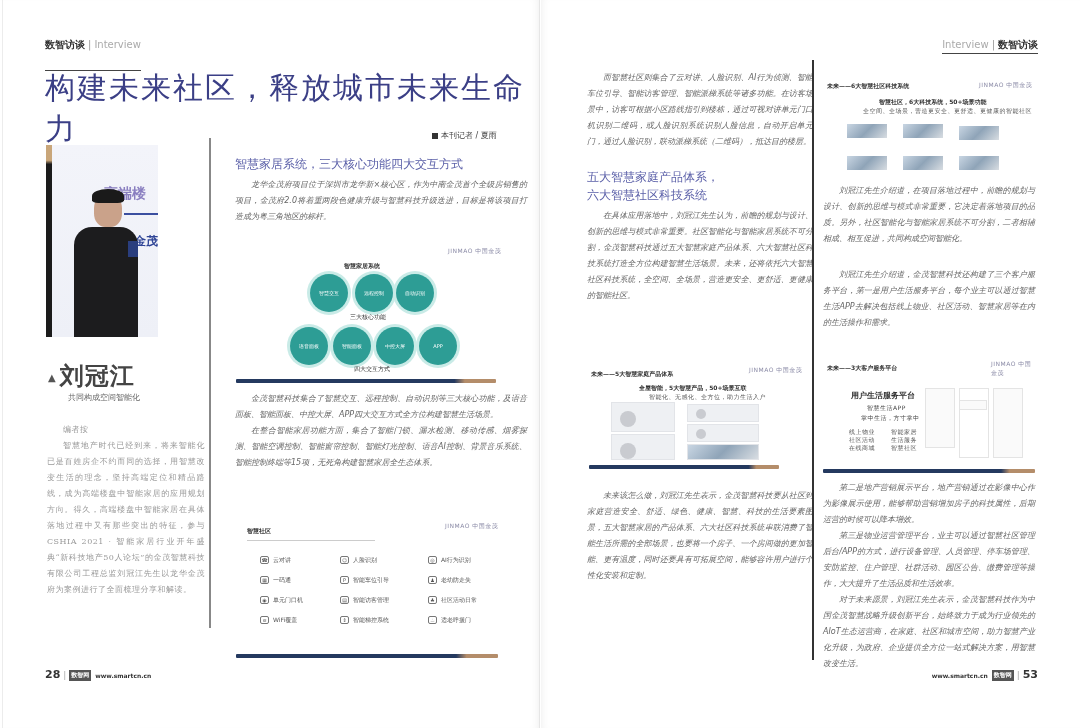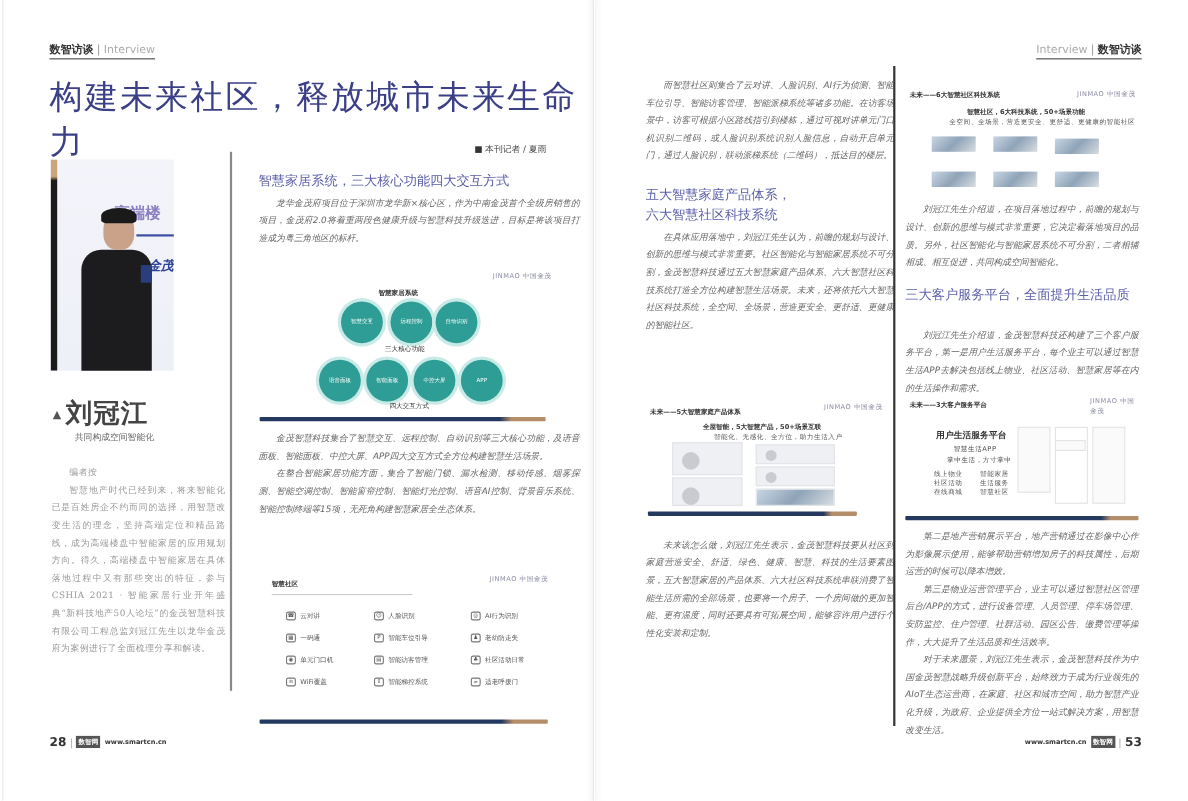--- a/index.html
+++ b/index.html
@@ -9,32 +9,32 @@
   .spread { position: absolute; left: 0; top: 0; width: 1080px; height: 728px; background: #fff; }
   .page { position: absolute; top: 0; height: 728px; background: #fff; }
   .page.left { left: 0; width: 540px; border-right: 1px solid #e6e6e6; box-shadow: inset -6px 0 8px -6px rgba(0,0,0,0.08); }
   .page.right { left: 541px; width: 539px; box-shadow: inset 6px 0 8px -6px rgba(0,0,0,0.08); }
   .page.left::before { content:""; position:absolute; left:2px; top:0; width:1px; height:728px; background:#ececec; }
 
   .section-tag { position: absolute; top: 38px; font-size: 10px; }
   .section-tag .cn { font-weight: bold; color: #333; }
   .section-tag .sep { color: #999; margin: 0 3px; }
   .section-tag .en { color: #aaa; }
-  .section-tag.left-tag { left: 45px; border-bottom: 1px solid #444; padding-bottom: 1px; }
+  .section-tag.left-tag { left: 45px; border-bottom: 1px solid #444; padding-bottom: 18px; }
   .section-tag.right-tag { right: 42px; border-bottom: 1px solid #444; padding-bottom: 1px; }
 
   .main-title { position: absolute; left: 45px; top: 68px; font-family: "DejaVu Serif", serif; font-size: 30px; color: #3b3f86; letter-spacing: 2px; font-weight: normal; }
   .byline { position: absolute; left: 432px; top: 130px; font-size: 8px; color: #444; }
   .byline .sq { display:inline-block; width:6px; height:6px; background:#333; margin-right:3px; vertical-align: middle; }
 
   .photo { position: absolute; left: 46px; top: 145px; width: 112px; height: 192px; background: linear-gradient(180deg,#f3f4fa 0%,#eef0f7 100%); overflow: hidden; }
   .photo .edge { position:absolute; left:0; top:0; width:6px; height:100%; background: linear-gradient(180deg,#c9a67a 0%,#c9a67a 8%,#1b1b1b 10%,#1b1b1b 100%); }
   .photo .banner-text { position:absolute; left:58px; top:40px; font-size:14px; font-weight:bold; color:#8a7fc0; white-space:nowrap; }
   .photo .banner-line { position:absolute; left:78px; top:68px; width:60px; height:2px; background:#3b4fa0; }
-  .photo .banner-text2 { position:absolute; left:88px; top:88px; font-size:12px; font-weight:bold; color:#2f4596; white-space:nowrap;font-style:italic; }
+  .photo .banner-text2 { position:absolute; left:88px; top:88px; font-size:12px; font-weight:bold; color:#2f4596; white-space:nowrap; }
   .photo .head { position:absolute; left:48px; top:48px; width:28px; height:34px; background:#caa28a; border-radius:45% 45% 40% 40%; }
   .photo .hair { position:absolute; left:46px; top:44px; width:32px; height:14px; background:#1a1a1a; border-radius:50% 50% 20% 20%; }
   .photo .body { position:absolute; left:28px; top:82px; width:64px; height:115px; background:#1c1c1e; border-radius:18px 18px 0 0; }
   .photo .mic { position:absolute; left:82px; top:96px; width:10px; height:16px; background:#2a3e7e; }
 
   .vline-left { position:absolute; left:209px; top:138px; width:2px; height:490px; background:#888; }
 
   .person-name { position:absolute; left:48px; top:360px; font-size:24px; font-weight:bold; color:#444; letter-spacing:1px; }
   .person-name .tri { font-size:10px; color:#555; margin-right:3px; vertical-align: middle; }
   .person-title { position:absolute; left:68px; top:392px; font-size:8px; color:#666; }
@@ -244,21 +244,20 @@
       <div class="pic" style="position:absolute; left:24px; top:46px; width:40px; height:14px;"></div>
       <div class="pic" style="position:absolute; left:80px; top:46px; width:40px; height:14px;"></div>
       <div class="pic" style="position:absolute; left:136px; top:48px; width:40px; height:14px;"></div>
       <div class="pic" style="position:absolute; left:24px; top:78px; width:40px; height:14px;"></div>
       <div class="pic" style="position:absolute; left:80px; top:78px; width:40px; height:14px;"></div>
       <div class="pic" style="position:absolute; left:136px; top:78px; width:40px; height:14px;"></div>
     </div>
 
     <div class="col" style="left:282px; top:183px; width:212px;">
       <p>刘冠江先生介绍道，在项目落地过程中，前瞻的规划与设计、创新的思维与模式非常重要，它决定着落地项目的品质。另外，社区智能化与智能家居系统不可分割，二者相辅相成、相互促进，共同构成空间智能化。</p>
-      <div class="subhead" style="margin-top:12px;">三大客户服务平台，全面提升生活品质</div>
       <p style="margin-top:20px;">刘冠江先生介绍道，金茂智慧科技还构建了三个客户服务平台，第一是用户生活服务平台，每个业主可以通过智慧生活APP去解决包括线上物业、社区活动、智慧家居等在内的生活操作和需求。</p>
     </div>
 
     <div class="figure" style="left:282px; top:358px; width:214px; height:100px;">
       <div class="fig-title" style="left:4px; top:6px;">未来——3大客户服务平台</div>
       <div class="jinmao" style="left:168px; top:2px;">JINMAO 中国金茂</div>
       <div class="fig-title" style="left:28px; top:32px; font-size:8px;">用户生活服务平台</div>
       <div class="jinmao" style="left:44px; top:46px; color:#444;">智慧生活APP</div>
       <div class="jinmao" style="left:38px; top:56px; color:#444;">掌中生活，方寸掌中</div>
       <div class="jinmao" style="left:26px; top:70px; color:#555; line-height:8px;">

